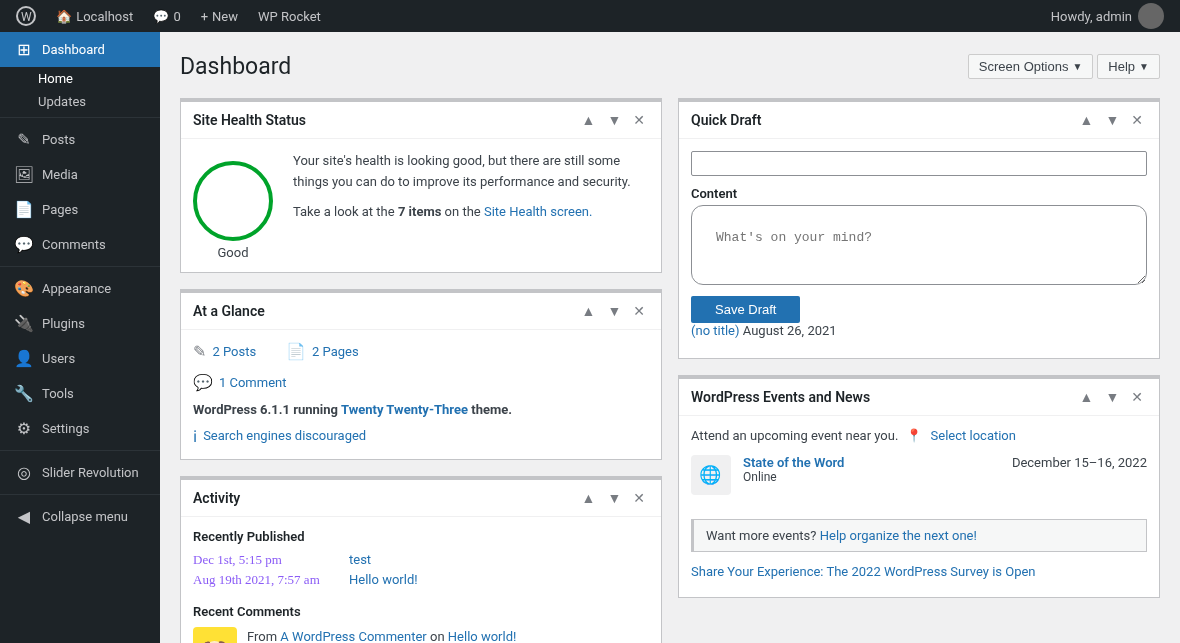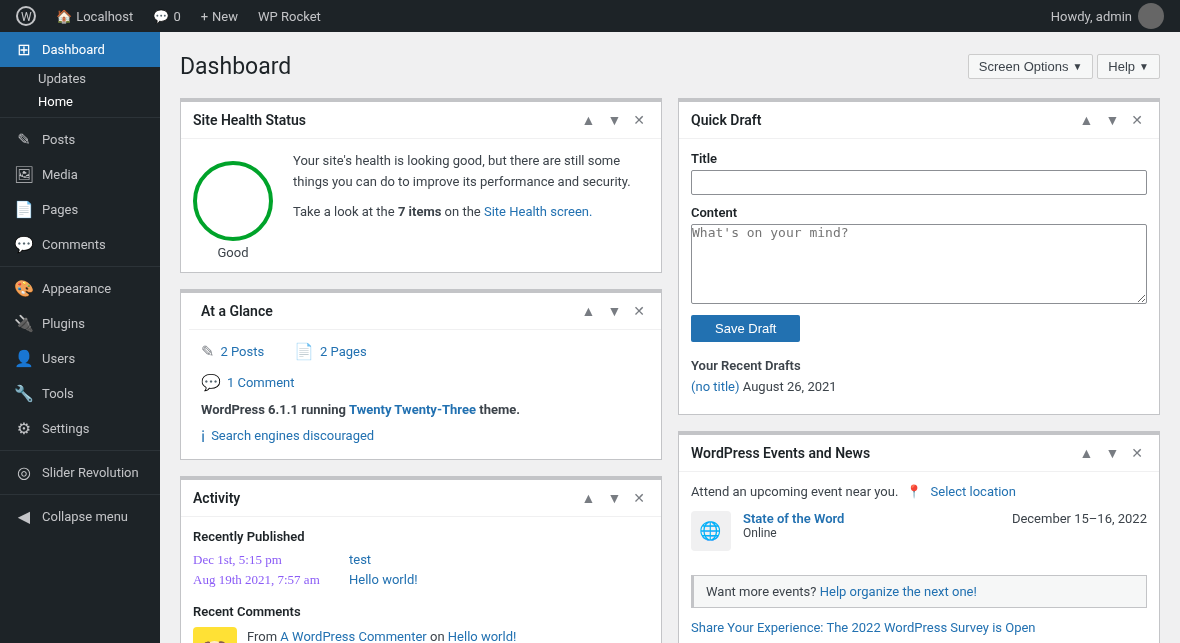--- a/index.html
+++ b/index.html
@@ -133,21 +133,21 @@
     .activity-link { color: #2271b1; text-decoration: none; }
     .comments-section { margin-top: 16px; }
     .comment-item { display: flex; gap: 10px; align-items: flex-start; margin-bottom: 12px; }
     .comment-avatar { width: 44px; height: 44px; background: #ffe135; border-radius: 4px; flex-shrink: 0; display: flex; align-items: center; justify-content: center; font-size: 20px; }
     .comment-text { font-size: 13px; color: #3c434a; line-height: 1.5; }
     .comment-text a { color: #2271b1; text-decoration: none; }
 
     
     .form-label { font-size: 13px; font-weight: 600; color: #1d2327; margin-bottom: 4px; display: block; }
     .form-input { width: 100%; border: 1px solid #8c8f94; border-radius: 2px; padding: 4px 8px; font-size: 13px; color: #2c3338; }
-    .form-textarea { width: 100%; border: 1px solid #8c8f94; border-radius: 2px; padding: 0; font-size: 13px; color: #787c82; resize: vertical; min-height: 80px; }
+    .form-textarea { width: 100%; border: 1px solid #8c8f94; border-radius: 12px; padding: 24px; font-size: 13px; color: #787c82; resize: vertical; min-height: 80px; font-family: Liberation Mono, monospace; }
     .save-draft-btn {
       background: #2271b1;
       color: #fff;
       border: none;
       padding: 6px 24px;
       font-size: 13px;
       cursor: pointer;
       border-radius: 2px;
       margin-top: 8px;
     }
@@ -209,25 +209,25 @@
   </div>
 </div>
 
 <div class="layout">
 
   <div id="adminmenu">
     <div class="menu-item active">
       <span class="menu-icon">⊞</span>
       <span>Dashboard</span>
     </div>
+    <div class="menu-sub-item active">
+      <span>Home</span>
+    </div>
     <div class="menu-sub-item">
       <span>Updates</span>
-    </div>
-    <div class="menu-sub-item active">
-      <span>Home</span>
     </div>
     <div class="menu-separator"></div>
     <div class="menu-item">
       <span class="menu-icon">✎</span>
       <span>Posts</span>
     </div>
     <div class="menu-item">
       <span class="menu-icon">🖼</span>
       <span>Media</span>
     </div>
@@ -313,21 +313,21 @@
                 <p>
                   <span>Take a look at the</span>
                   <strong>7 items</strong>
                   on the <a href="#" class="health-link">Site Health screen.</a>
                 </p>
               </div>
             </div>
           </div>
         </div>
 
-        <div class="widget" style="margin-bottom:16px;padding-left:8px;">
+        <div class="widget" style="margin-bottom:16px;">
           <div class="widget-header">
             <span class="widget-title">At a Glance</span>
             <div class="widget-controls">
               <button class="widget-ctrl">▲</button>
               <button class="widget-ctrl">▼</button>
               <button class="widget-ctrl">✕</button>
             </div>
           </div>
           <div class="widget-body">
             <div class="glance-stats">
@@ -396,26 +396,24 @@
         <div class="widget" style="margin-bottom:16px;">
           <div class="widget-header">
             <span class="widget-title">Quick Draft</span>
             <div class="widget-controls">
               <button class="widget-ctrl">▲</button>
               <button class="widget-ctrl">▼</button>
               <button class="widget-ctrl">✕</button>
             </div>
           </div>
           <div class="widget-body">
-            <label class="form-label">Title</label>
             <input type="text" class="form-input" style="margin-bottom: 10px;">
             <label class="form-label">Content</label>
             <textarea class="form-textarea" placeholder="What's on your mind?" style=""></textarea>
             <button class="save-draft-btn">Save Draft</button>
-            <div class="recent-drafts-title">Your Recent Drafts</div>
             <div class="draft-item">
               <a href="#" class="draft-title">(no title)</a>
               <span class="draft-date"> </span><span>August 26, 2021</span>
             </div>
           </div>
         </div>
 
         <div class="widget">
           <div class="widget-header">
             <span class="widget-title">WordPress Events and News</span>

